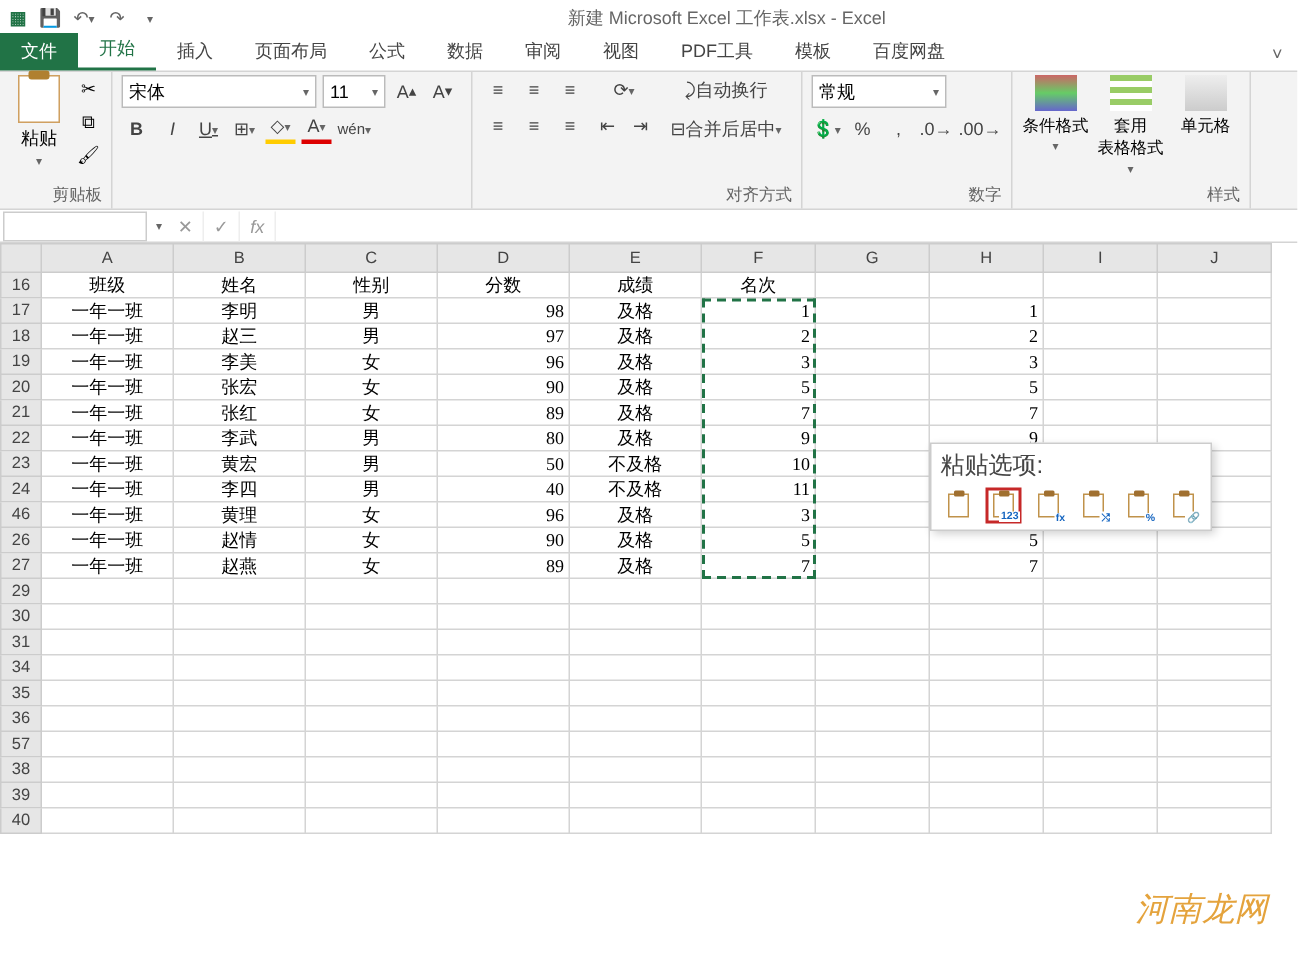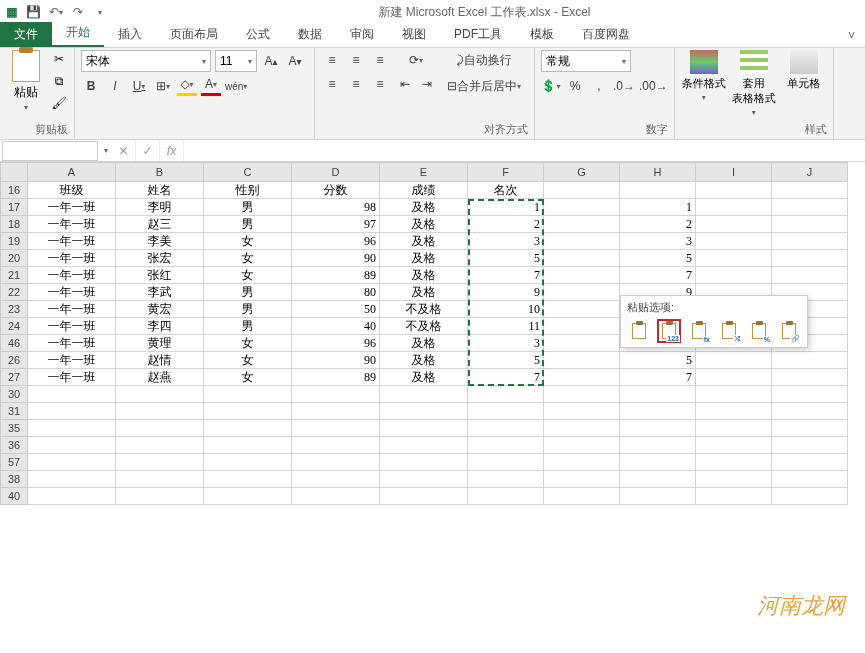--- a/index.html
+++ b/index.html
@@ -64,21 +64,21 @@
 .row { display: flex; height: 17px; }
 .row-h { width: 28px; border: 1px solid #ccc; border-top:none; background: #e6e6e6; text-align: center; font-size: 11px; color:#444; display:flex; align-items:center; justify-content:center; }
 .cell { border-right: 1px solid #d4d4d4; border-bottom: 1px solid #d4d4d4; font-size: 12px; color: #000; padding: 0 3px; display:flex; align-items:center; justify-content:center; font-family: "SimSun", serif; }
 .cell.num { justify-content: flex-end; }
 
 
 .marching { position: absolute; border: 2px dashed #217346; pointer-events: none; }
 
 
 .paste-popup { position: absolute; background: #fff; border: 1px solid #ccc; box-shadow: 2px 2px 6px rgba(0,0,0,0.2); padding: 4px 6px; }
-.paste-popup .pp-title { font-size: 11px; color:#444; margin-bottom: 4px; }
+.paste-popup .pp-title { font-size: 16px; color:#444; margin-bottom: 4px; }
 .paste-popup .pp-row { display: flex; gap: 6px; }
 .paste-popup .pp-btn { width: 24px; height: 24px; border: 1px solid transparent; display:flex; align-items:center; justify-content:center; position:relative; }
 .paste-popup .pp-btn.highlight { border: 2px solid #c62828; }
 .paste-popup .pp-btn .mini-clip { width: 14px; height: 16px; border: 1px solid #c0924a; background:#fff; position:relative; }
 .paste-popup .pp-btn .mini-clip::before { content:""; position:absolute; top:-3px; left:3px; width:7px; height:4px; background:#a07030; border-radius:1px; }
 .paste-popup .pp-btn .badge { position:absolute; bottom:-1px; right:-1px; font-size:7px; background:#fff; padding:0 1px; color:#1565c0; font-weight:bold; }
 
 
 .watermark { position: absolute; right: 20px; bottom: 32px; font-size: 22px; color: #e0941c; font-style: italic; font-family: serif; opacity: 0.85; }
 
@@ -408,20 +408,33 @@
       <div class="cell" style="width: 88px;">女</div>
       <div class="cell num" style="width: 88px;">89</div>
       <div class="cell" style="width: 88px;">及格</div>
       <div class="cell num" style="width: 76px;">7</div>
       <div class="cell" style="width: 76px;"></div>
       <div class="cell num" style="width: 76px;">7</div>
       <div class="cell" style="width: 76px;"></div>
       <div class="cell" style="width: 76px;"></div>
     </div>
     <div class="row">
+      <div class="row-h">29</div>
+      <div class="cell" style="width: 88px;"></div>
+      <div class="cell" style="width: 88px;"></div>
+      <div class="cell" style="width: 88px;"></div>
+      <div class="cell" style="width: 88px;"></div>
+      <div class="cell" style="width: 88px;"></div>
+      <div class="cell" style="width: 76px;"></div>
+      <div class="cell" style="width: 76px;"></div>
+      <div class="cell" style="width: 76px;"></div>
+      <div class="cell" style="width: 76px;"></div>
+      <div class="cell" style="width: 76px;"></div>
+    </div>
+    <div class="row">
       <div class="row-h">30</div>
       <div class="cell" style="width: 88px;"></div>
       <div class="cell" style="width: 88px;"></div>
       <div class="cell" style="width: 88px;"></div>
       <div class="cell" style="width: 88px;"></div>
       <div class="cell" style="width: 88px;"></div>
       <div class="cell" style="width: 76px;"></div>
       <div class="cell" style="width: 76px;"></div>
       <div class="cell" style="width: 76px;"></div>
       <div class="cell" style="width: 76px;"></div>
@@ -434,20 +447,33 @@
       <div class="cell" style="width: 88px;"></div>
       <div class="cell" style="width: 88px;"></div>
       <div class="cell" style="width: 88px;"></div>
       <div class="cell" style="width: 76px;"></div>
       <div class="cell" style="width: 76px;"></div>
       <div class="cell" style="width: 76px;"></div>
       <div class="cell" style="width: 76px;"></div>
       <div class="cell" style="width: 76px;"></div>
     </div>
     <div class="row">
+      <div class="row-h">34</div>
+      <div class="cell" style="width: 88px;"></div>
+      <div class="cell" style="width: 88px;"></div>
+      <div class="cell" style="width: 88px;"></div>
+      <div class="cell" style="width: 88px;"></div>
+      <div class="cell" style="width: 88px;"></div>
+      <div class="cell" style="width: 76px;"></div>
+      <div class="cell" style="width: 76px;"></div>
+      <div class="cell" style="width: 76px;"></div>
+      <div class="cell" style="width: 76px;"></div>
+      <div class="cell" style="width: 76px;"></div>
+    </div>
+    <div class="row">
       <div class="row-h">35</div>
       <div class="cell" style="width: 88px;"></div>
       <div class="cell" style="width: 88px;"></div>
       <div class="cell" style="width: 88px;"></div>
       <div class="cell" style="width: 88px;"></div>
       <div class="cell" style="width: 88px;"></div>
       <div class="cell" style="width: 76px;"></div>
       <div class="cell" style="width: 76px;"></div>
       <div class="cell" style="width: 76px;"></div>
       <div class="cell" style="width: 76px;"></div>
@@ -474,20 +500,33 @@
       <div class="cell" style="width: 88px;"></div>
       <div class="cell" style="width: 88px;"></div>
       <div class="cell" style="width: 76px;"></div>
       <div class="cell" style="width: 76px;"></div>
       <div class="cell" style="width: 76px;"></div>
       <div class="cell" style="width: 76px;"></div>
       <div class="cell" style="width: 76px;"></div>
     </div>
     <div class="row">
       <div class="row-h">38</div>
+      <div class="cell" style="width: 88px;"></div>
+      <div class="cell" style="width: 88px;"></div>
+      <div class="cell" style="width: 88px;"></div>
+      <div class="cell" style="width: 88px;"></div>
+      <div class="cell" style="width: 88px;"></div>
+      <div class="cell" style="width: 76px;"></div>
+      <div class="cell" style="width: 76px;"></div>
+      <div class="cell" style="width: 76px;"></div>
+      <div class="cell" style="width: 76px;"></div>
+      <div class="cell" style="width: 76px;"></div>
+    </div>
+    <div class="row">
+      <div class="row-h">39</div>
       <div class="cell" style="width: 88px;"></div>
       <div class="cell" style="width: 88px;"></div>
       <div class="cell" style="width: 88px;"></div>
       <div class="cell" style="width: 88px;"></div>
       <div class="cell" style="width: 88px;"></div>
       <div class="cell" style="width: 76px;"></div>
       <div class="cell" style="width: 76px;"></div>
       <div class="cell" style="width: 76px;"></div>
       <div class="cell" style="width: 76px;"></div>
       <div class="cell" style="width: 76px;"></div>

